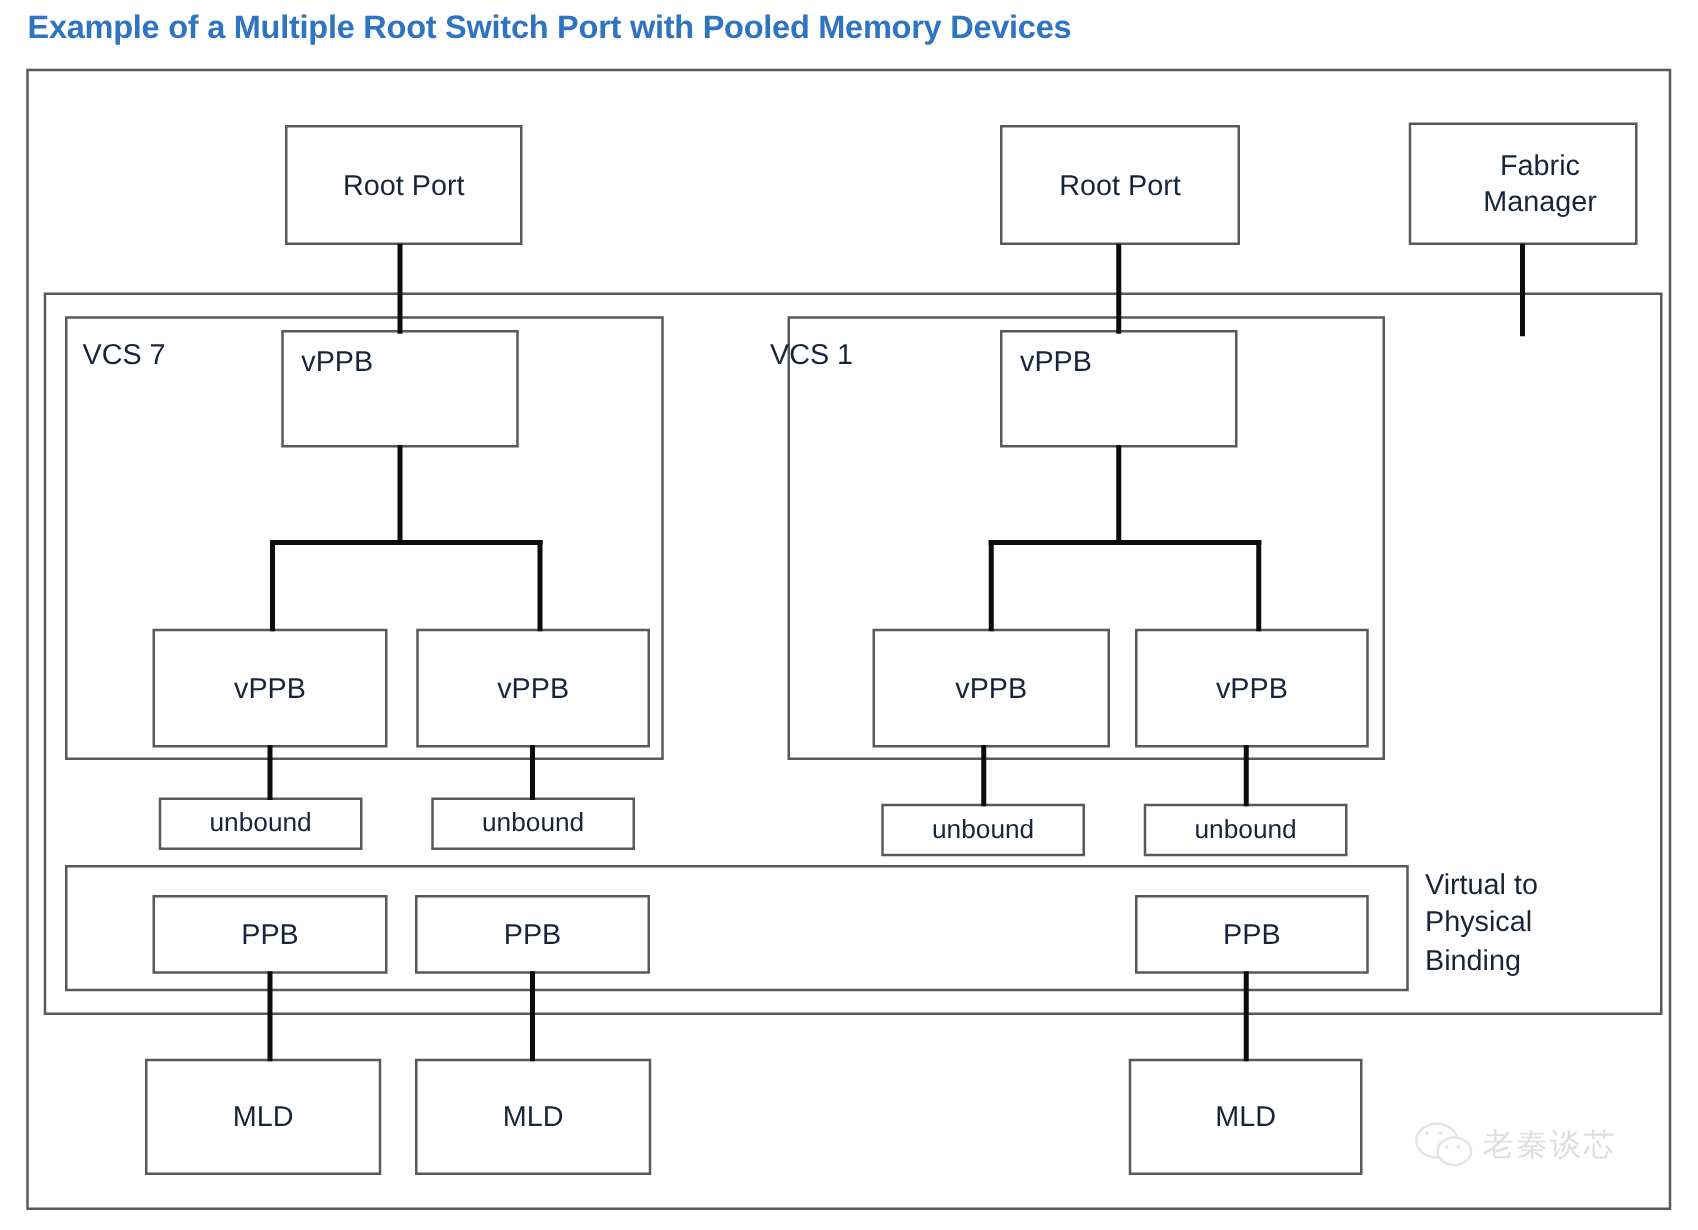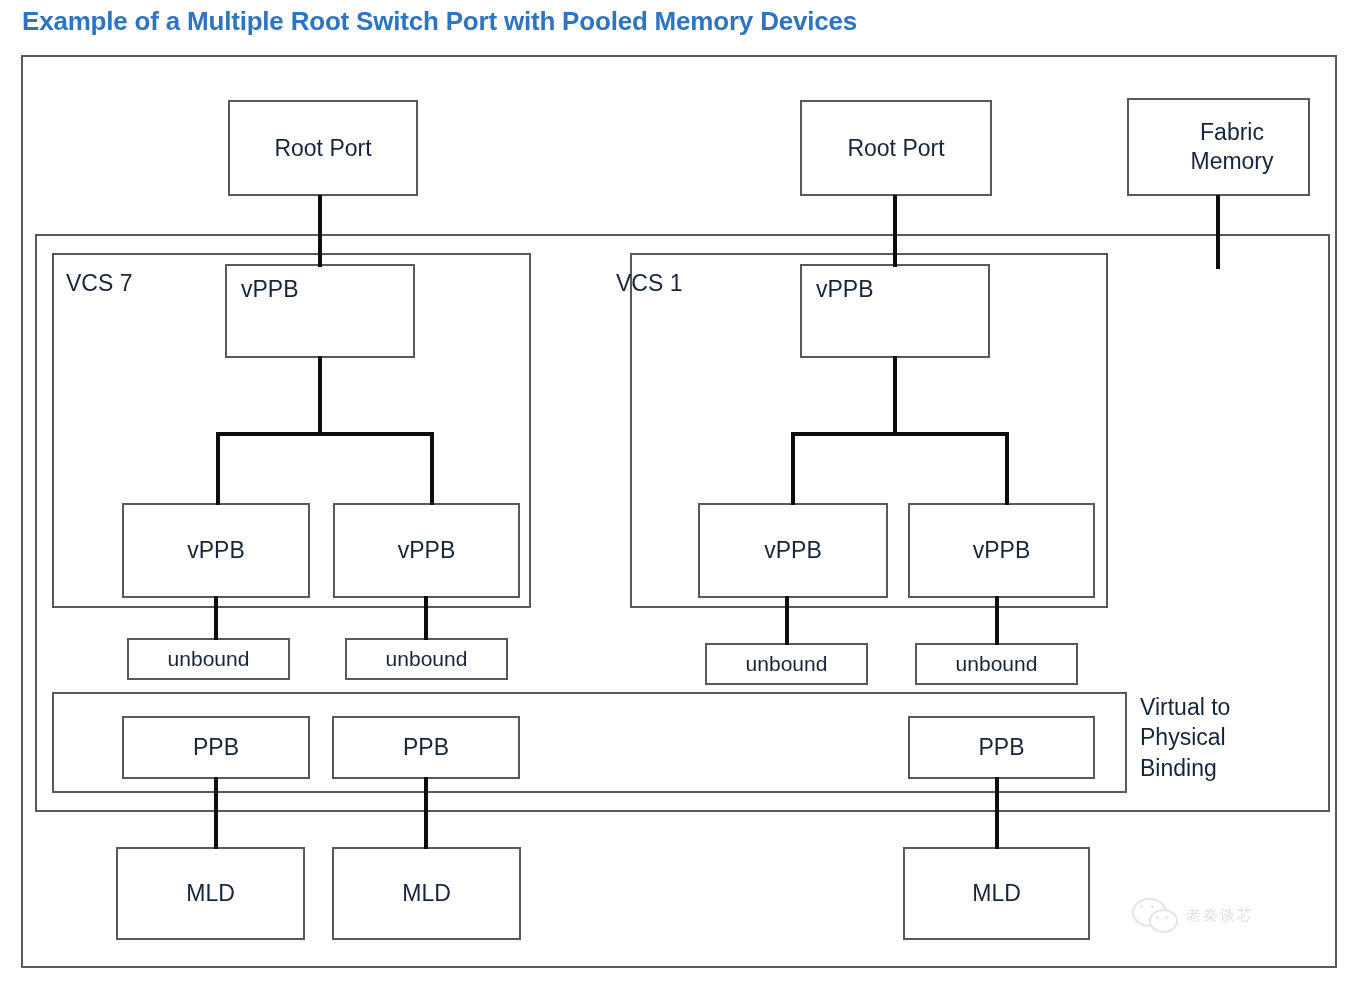--- a/index.html
+++ b/index.html
@@ -42,21 +42,21 @@
   
   .vline{position:absolute;width:4px;background:#0d0d0d;}
   .hline{position:absolute;height:4px;background:#0d0d0d;}
 
   
   .watermark{
     position:absolute;display:flex;align-items:center;gap:8px;
     opacity:.45;
   }
   .wm-text{
-    font-size:15px;color:#b8b8b8;letter-spacing:2px;
+    font-size:25px;color:#b8b8b8;letter-spacing:2px;
     font-family:"DejaVu Sans",sans-serif;
   }
   .wm-logo{position:relative;width:46px;height:34px;}
   .wm-logo .bubble-a{
     position:absolute;left:0;top:0;width:31px;height:25px;border-radius:50%;
     border:2px solid #c6c6c6;
   }
   .wm-logo .bubble-b{
     position:absolute;left:17px;top:11px;width:25px;height:20px;border-radius:50%;
     border:2px solid #c6c6c6;background:#fff;
@@ -76,21 +76,21 @@
 
   <div class="box" style="left:228px;top:100px;width:190px;height:96px;">
     <span>Root Port</span>
   </div>
   <div class="box" style="left:800px;top:100px;width:192px;height:96px;">
     <span>Root Port</span>
   </div>
 
   <div class="box two-line" style="left:1127px;top:98px;width:183px;height:98px;">
     <span>Fabric</span>
-    <span>Memory</span>
+    <span>Manager</span>
   </div>
 
 
   <div class="frame container-frame" style="left:52px;top:253px;width:479px;height:355px;"></div>
   <div class="label" style="left:66px;top:272px;">VCS 7</div>
 
   <div class="box topleft" style="left:225px;top:264px;width:190px;height:94px;">
     <span>vPPB</span>
   </div>
 

